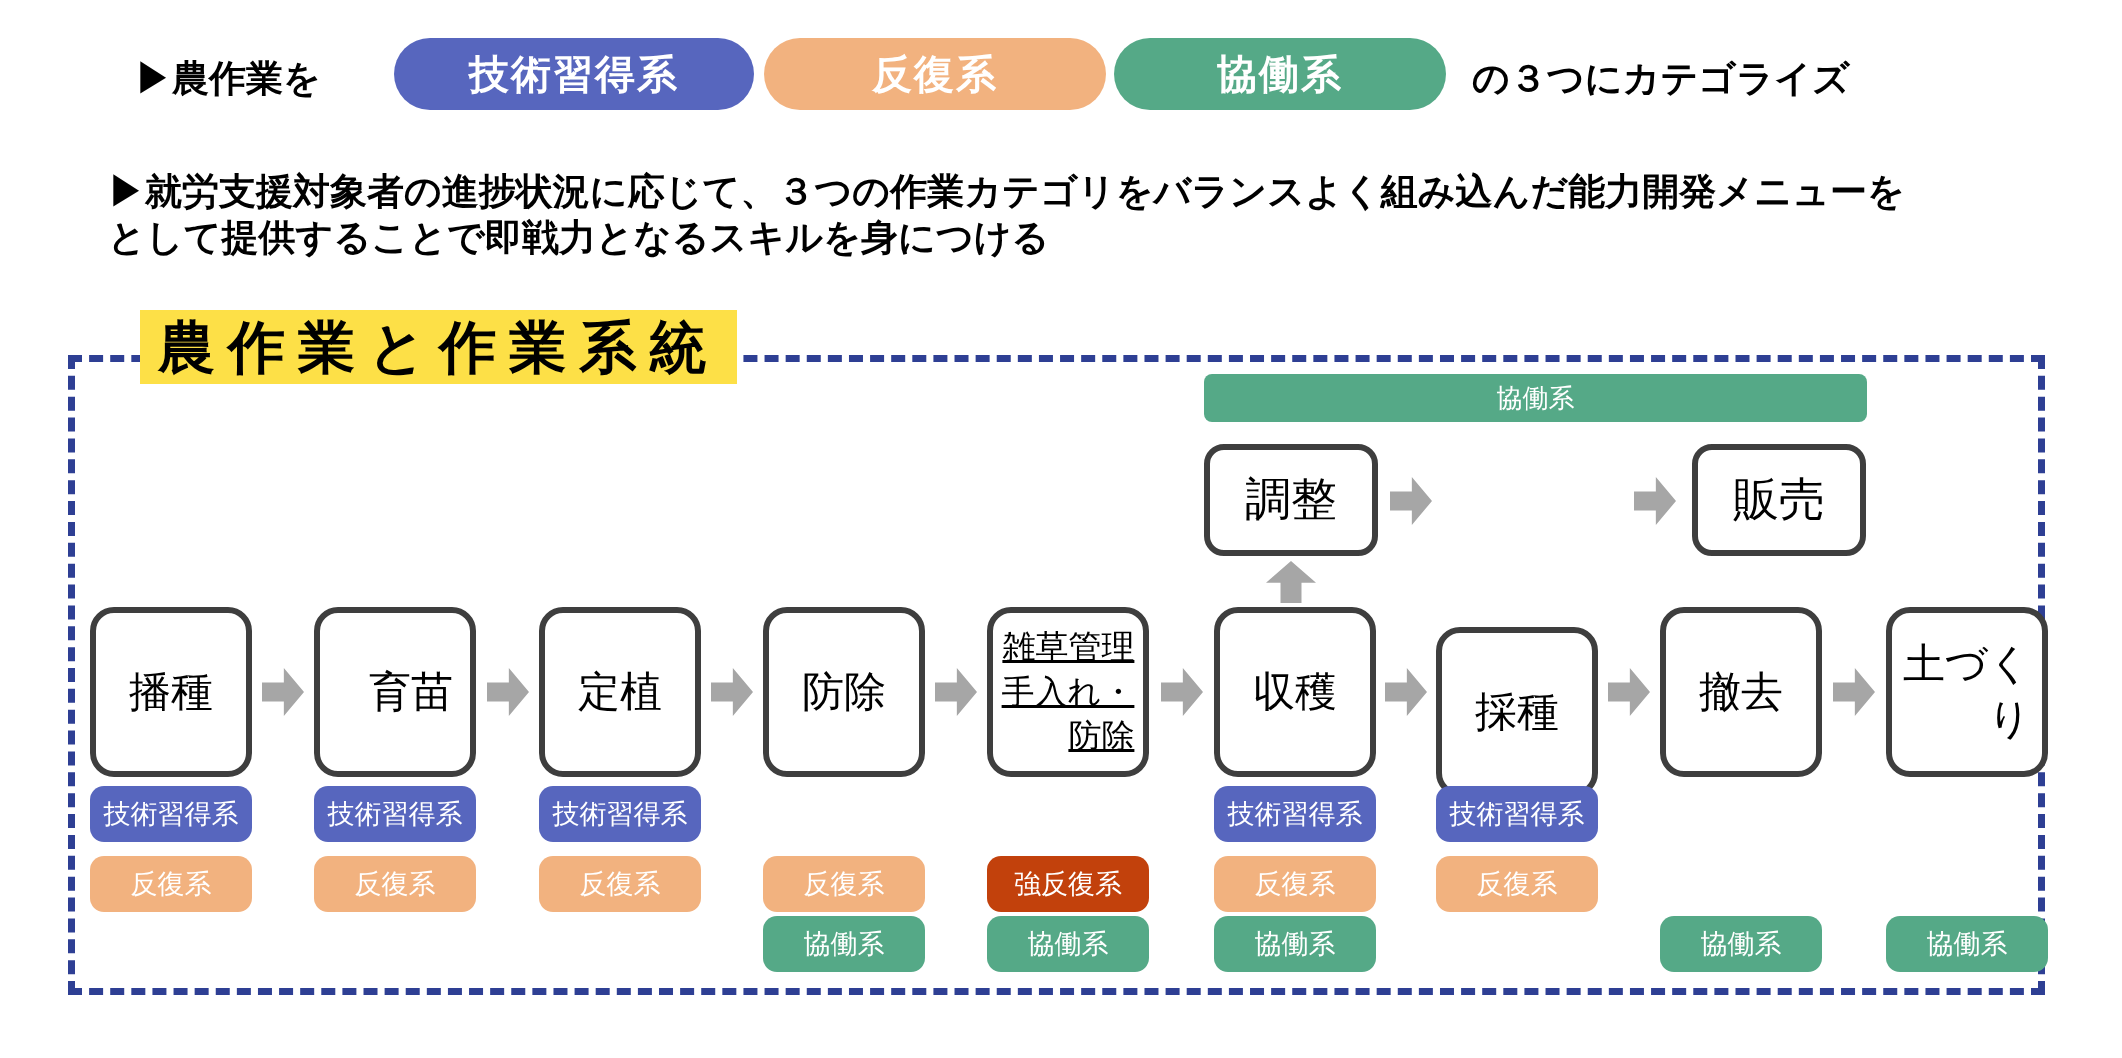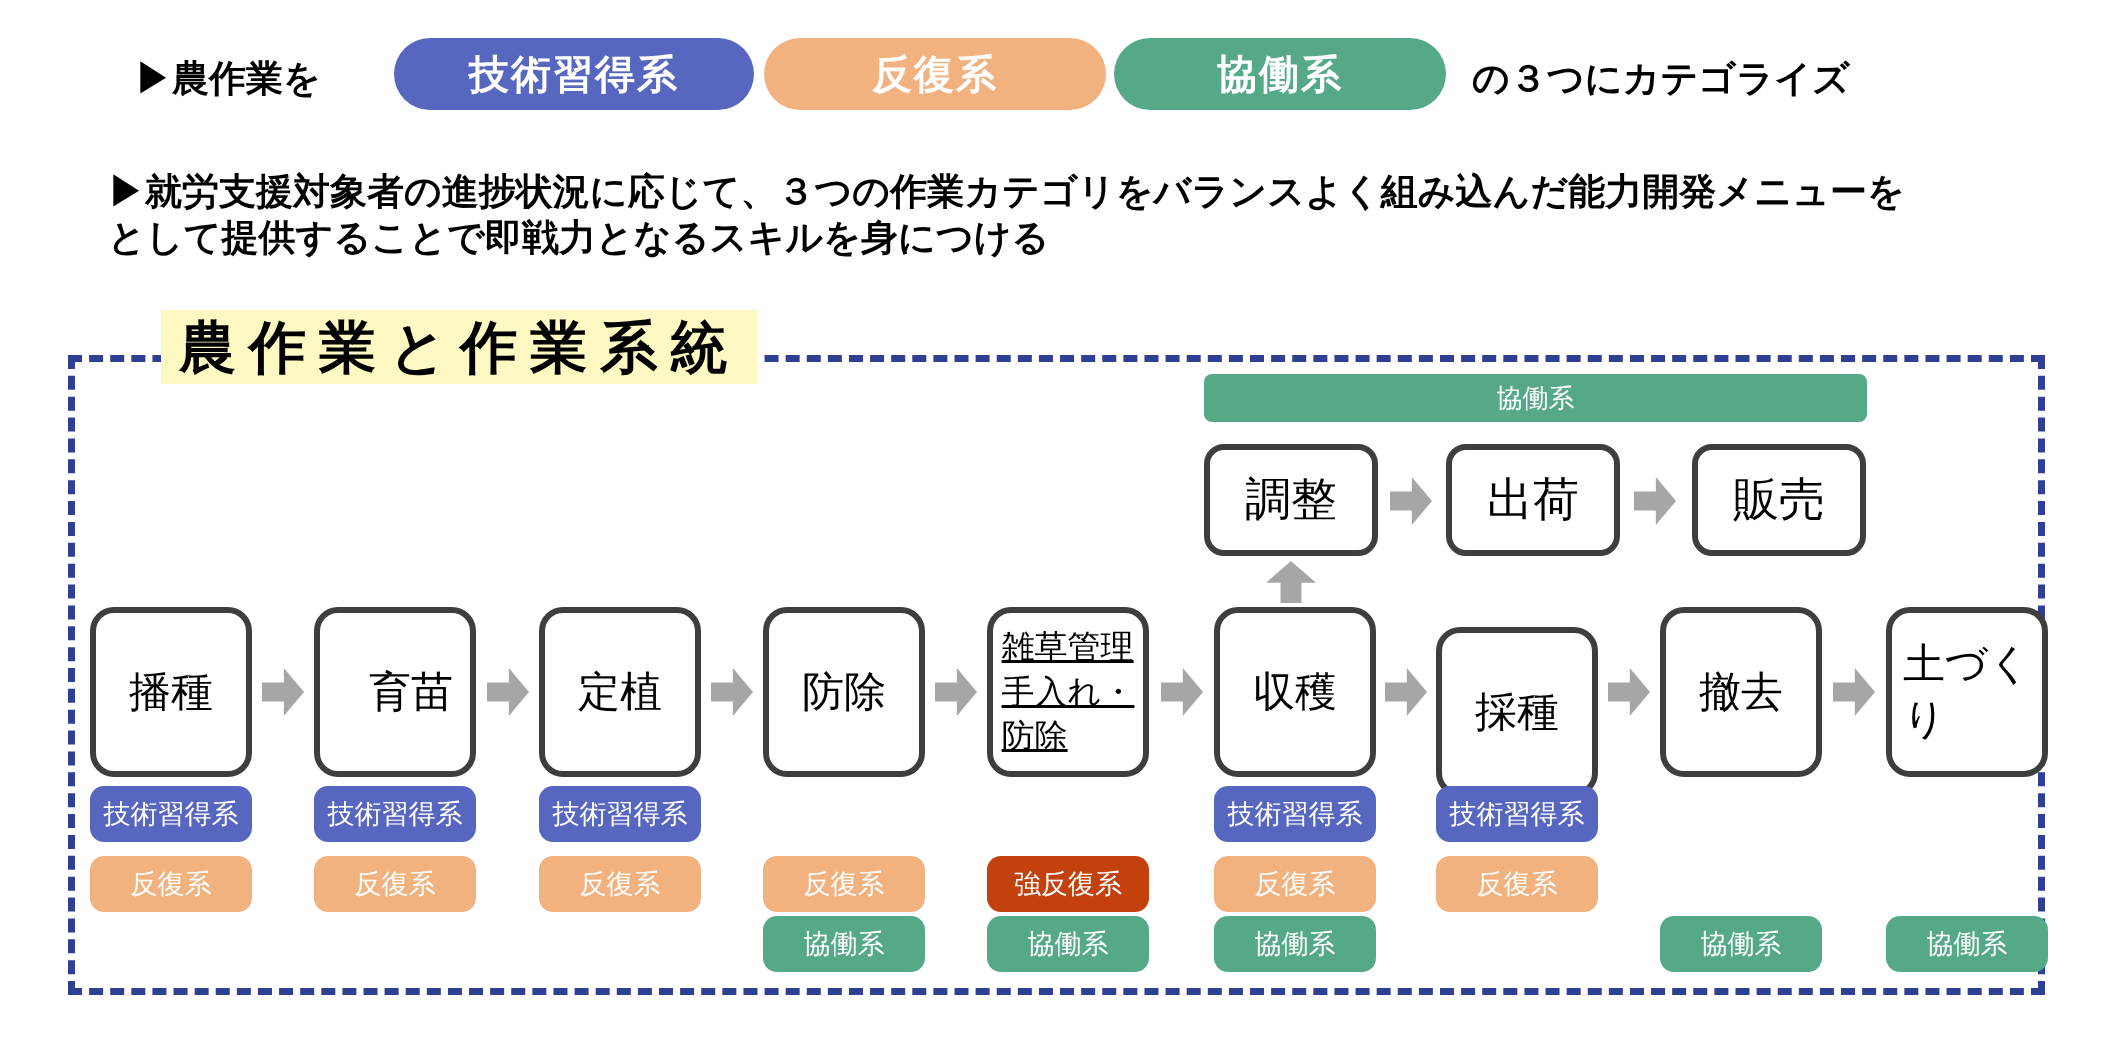--- a/index.html
+++ b/index.html
@@ -6,30 +6,30 @@
   body{font-family:"Liberation Sans",sans-serif;color:#000;}
   .canvas{position:relative;width:2122px;height:1058px;background:#fff;overflow:hidden;}
 
   
   .h-text{position:absolute;font-size:37px;font-weight:bold;white-space:nowrap;line-height:44px;}
   .pill{position:absolute;top:38px;height:72px;border-radius:36px;display:flex;align-items:center;justify-content:center;
         color:#fff;font-size:40px;font-weight:bold;letter-spacing:2px;}
 
   
   .diagram-box{position:absolute;left:68px;top:355px;width:1977px;height:640px;border:7px dashed #2e3f94;box-sizing:border-box;}
-  .diagram-title{position:absolute;left:161px;top:310px;background:#fef9c3;padding:0 18px;font-size:57px;font-weight:bold;
+  .diagram-title{position:absolute;left:140px;top:310px;background:#fde047;padding:0 18px;font-size:57px;font-weight:bold;
                  letter-spacing:13px;line-height:74px;white-space:nowrap;}
 
   
   .collab-bar{position:absolute;left:1204px;top:374px;width:663px;height:48px;border-radius:8px;
               display:flex;align-items:center;justify-content:center;color:#fff;font-size:26px;}
 
   
   .pbox{position:absolute;background:#fff;border:6px solid #3e3e3e;box-sizing:border-box;border-radius:24px;
-        display:flex;align-items:center;justify-content:center;text-align:left;}
+        display:flex;align-items:center;justify-content:center;text-align:right;}
   .pbox.main{width:162px;height:170px;top:607px;font-size:42px;}
   .pbox.main .lbl{white-space:pre-line;line-height:1.3;}
   .pbox.main .lbl.small{font-size:33px;line-height:1.35;}
   .pbox.top{width:174px;height:112px;top:444px;font-size:46px;border-radius:20px;}
 
   
   .arrow-right{position:absolute;width:42px;height:48px;background:#a6a6a6;
                clip-path:polygon(0 30%,52% 30%,52% 0,100% 50%,52% 100%,52% 70%,0 70%);}
   .arrow-up{position:absolute;width:50px;height:42px;background:#a6a6a6;
             clip-path:polygon(50% 0,100% 52%,71% 52%,71% 100%,29% 100%,29% 52%,0 52%);}
@@ -62,23 +62,20 @@
 
   <div class="diagram-box" style="border-color: rgb(46, 63, 148);"></div>
   <div class="diagram-title">農作業と作業系統</div>
 
   <div class="collab-bar" style="background: rgb(85, 169, 135);">
     <span>協働系</span>
   </div>
 
   <div class="pbox top" style="left:1204px">
     <span class="lbl">調整</span>
-  </div>
-  <div class="pbox top" style="left:1446px">
-    <span class="lbl">出荷</span>
   </div>
   <div class="pbox top" style="left:1692px">
     <span class="lbl">販売</span>
   </div>
   <div class="arrow-right" style="left: 1390px; top: 477px; background: rgb(166, 166, 166);"></div>
   <div class="arrow-right" style="left: 1634px; top: 477px; background: rgb(166, 166, 166);"></div>
   <div class="arrow-up" style="left: 1266px; top: 561px; background: rgb(166, 166, 166);"></div>
 
   <div id="flow-row">
       <div class="pbox main" style="left: 90px;">

